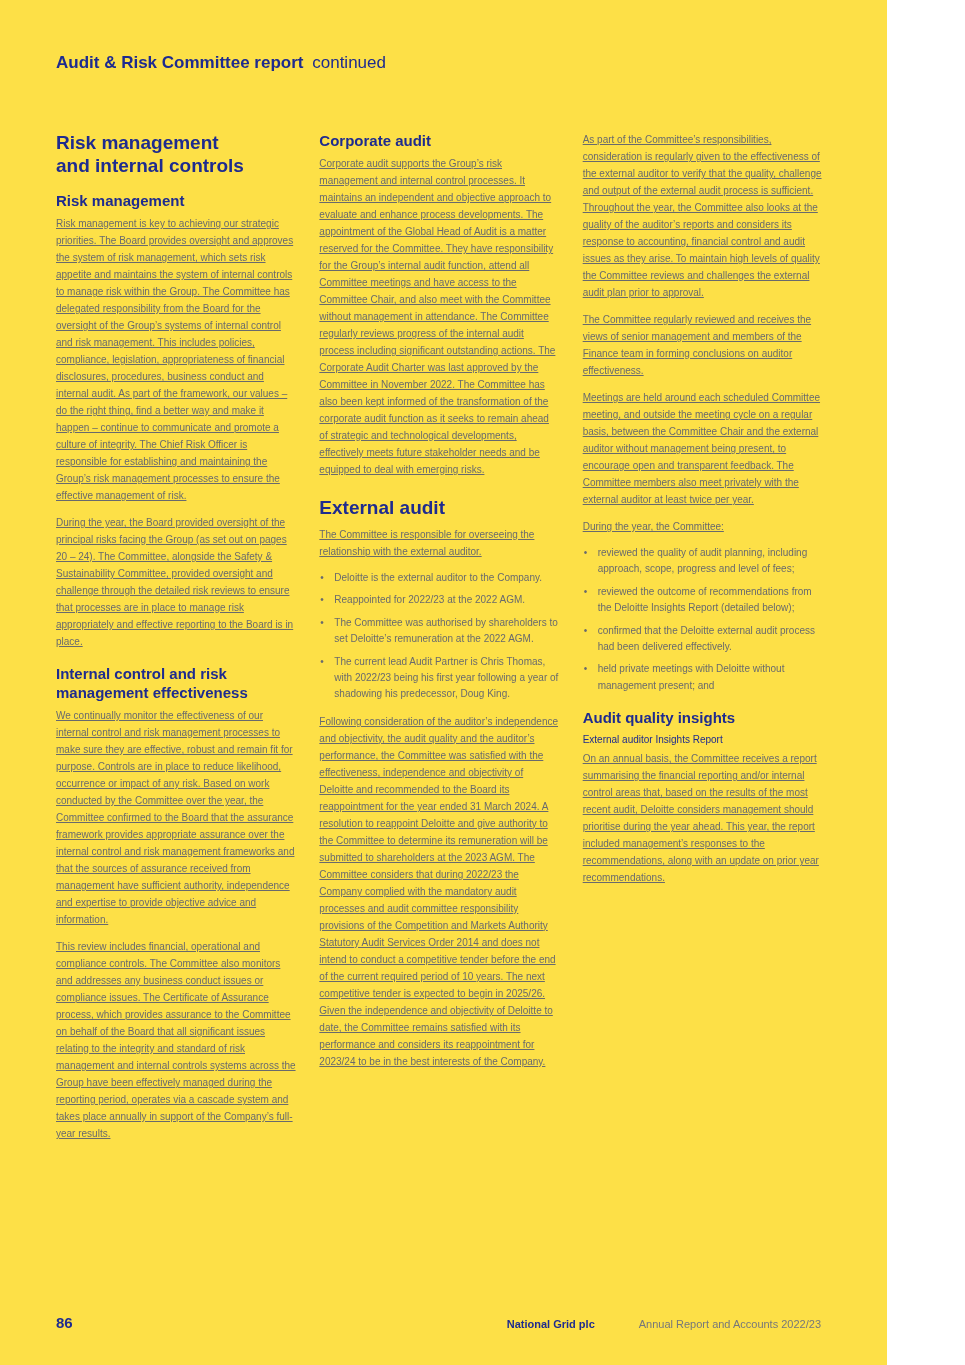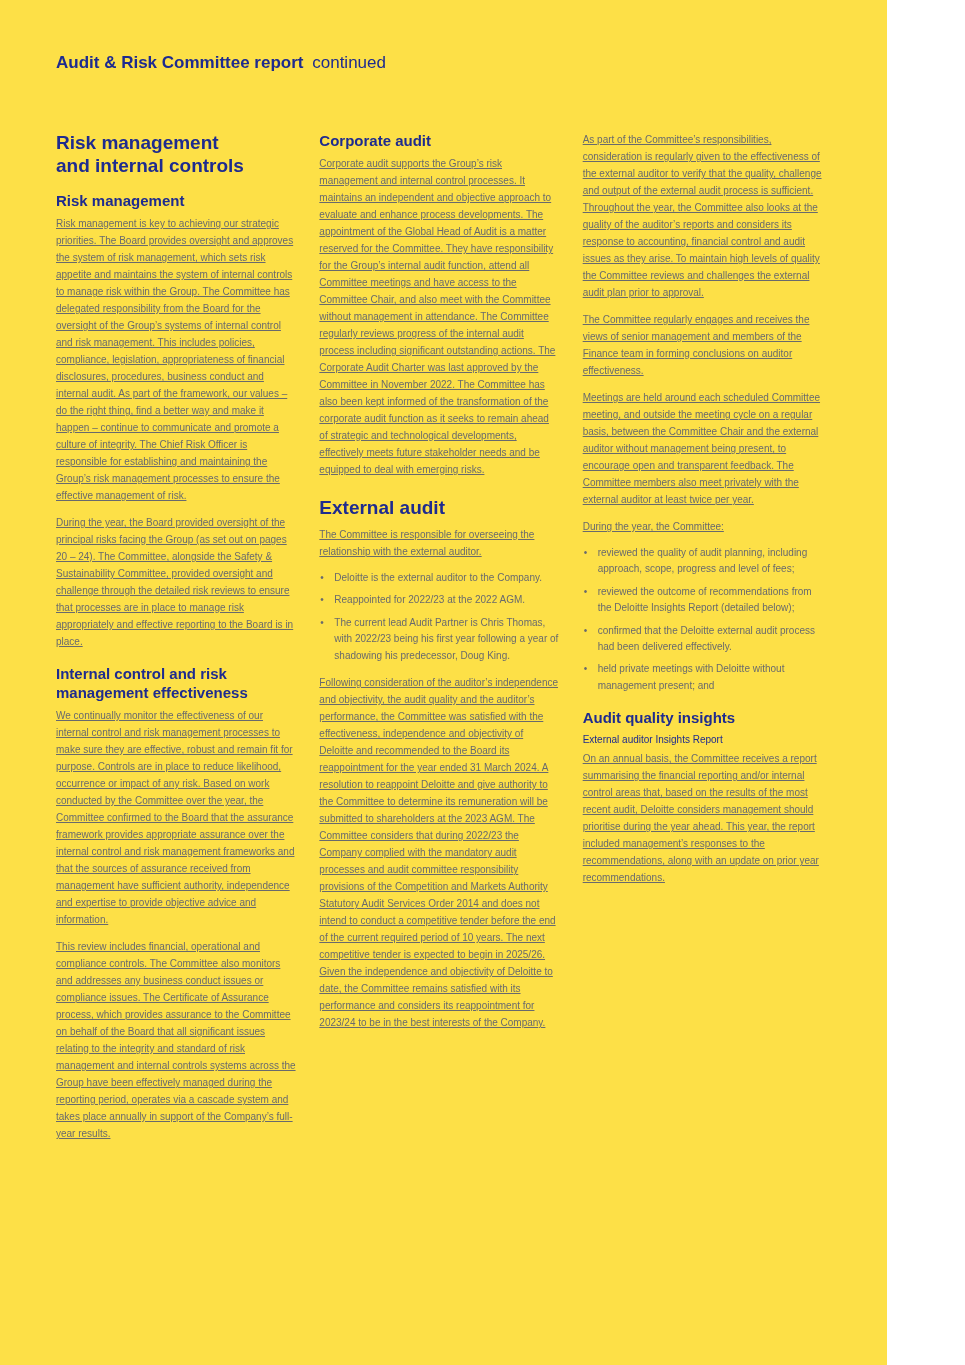--- a/index.html
+++ b/index.html
@@ -84,35 +84,43 @@
         <div class="p">This review includes financial, operational and compliance controls. The Committee also monitors and addresses any business conduct issues or compliance issues. The Certificate of Assurance process, which provides assurance to the Committee on behalf of the Board that all significant issues relating to the integrity and standard of risk management and internal controls systems across the Group have been effectively managed during the reporting period, operates via a cascade system and takes place annually in support of the Company’s full-year results.</div>
       </div>
       <div class="column">
         <div class="h2">Corporate audit</div>
         <div class="p">Corporate audit supports the Group’s risk management and internal control processes. It maintains an independent and objective approach to evaluate and enhance process developments. The appointment of the Global Head of Audit is a matter reserved for the Committee. They have responsibility for the Group’s internal audit function, attend all Committee meetings and have access to the Committee Chair, and also meet with the Committee without management in attendance. The Committee regularly reviews progress of the internal audit process including significant outstanding actions. The Corporate Audit Charter was last approved by the Committee in November 2022. The Committee has also been kept informed of the transformation of the corporate audit function as it seeks to remain ahead of strategic and technological developments, effectively meets future stakeholder needs and be equipped to deal with emerging risks.</div>
         <div class="h1">External audit</div>
         <div class="p">The Committee is responsible for overseeing the relationship with the external auditor.</div>
         <ul class="bullets">
           <li>Deloitte is the external auditor to the Company.</li>
           <li>Reappointed for 2022/23 at the 2022 AGM.</li>
+          <li>The Committee was authorised by shareholders to set Deloitte’s remuneration at the 2022 AGM.</li>
           <li>The current lead Audit Partner is Chris Thomas, with 2022/23 being his first year following a year of shadowing his predecessor, Doug King.</li>
         </ul>
         <div class="p">Following consideration of the auditor’s independence and objectivity, the audit quality and the auditor’s performance, the Committee was satisfied with the effectiveness, independence and objectivity of Deloitte and recommended to the Board its reappointment for the year ended 31 March 2024. A resolution to reappoint Deloitte and give authority to the Committee to determine its remuneration will be submitted to shareholders at the 2023 AGM. The Committee considers that during 2022/23 the Company complied with the mandatory audit processes and audit committee responsibility provisions of the Competition and Markets Authority Statutory Audit Services Order 2014 and does not intend to conduct a competitive tender before the end of the current required period of 10 years. The next competitive tender is expected to begin in 2025/26. Given the independence and objectivity of Deloitte to date, the Committee remains satisfied with its performance and considers its reappointment for 2023/24 to be in the best interests of the Company.</div>
       </div>
       <div class="column">
         <div class="p">As part of the Committee’s responsibilities, consideration is regularly given to the effectiveness of the external auditor to verify that the quality, challenge and output of the external audit process is sufficient. Throughout the year, the Committee also looks at the quality of the auditor’s reports and considers its response to accounting, financial control and audit issues as they arise. To maintain high levels of quality the Committee reviews and challenges the external audit plan prior to approval.</div>
-        <div class="p">The Committee regularly engages and receives the views of senior management and members of the Finance team in forming conclusions on auditor effectiveness.</div>
+        <div class="p">The Committee regularly reviewed and receives the views of senior management and members of the Finance team in forming conclusions on auditor effectiveness.</div>
         <div class="p">Meetings are held around each scheduled Committee meeting, and outside the meeting cycle on a regular basis, between the Committee Chair and the external auditor without management being present, to encourage open and transparent feedback. The Committee members also meet privately with the external auditor at least twice per year.</div>
         <div class="p">During the year, the Committee:</div>
         <ul class="bullets">
           <li>reviewed the quality of audit planning, including approach, scope, progress and level of fees;</li>
           <li>reviewed the outcome of recommendations from the Deloitte Insights Report (detailed below);</li>
           <li>confirmed that the Deloitte external audit process had been delivered effectively.</li>
           <li>held private meetings with Deloitte without management present; and</li>
         </ul>
         <div class="h2">Audit quality insights</div>
         <div class="h3">External auditor Insights Report</div>
         <div class="p">On an annual basis, the Committee receives a report summarising the financial reporting and/or internal control areas that, based on the results of the most recent audit, Deloitte considers management should prioritise during the year ahead. This year, the report included management’s responses to the recommendations, along with an update on prior year recommendations.</div>
       </div>
     </div>
 
+  <div class="footer">
+    <div class="page-num">86</div>
+    <div class="footer-right">
+      <span class="brand">National Grid plc</span>
+      <span class="report-name">Annual Report and Accounts 2022/23</span>
+    </div>
+  </div>
 
 </div>
 
 </body></html>

